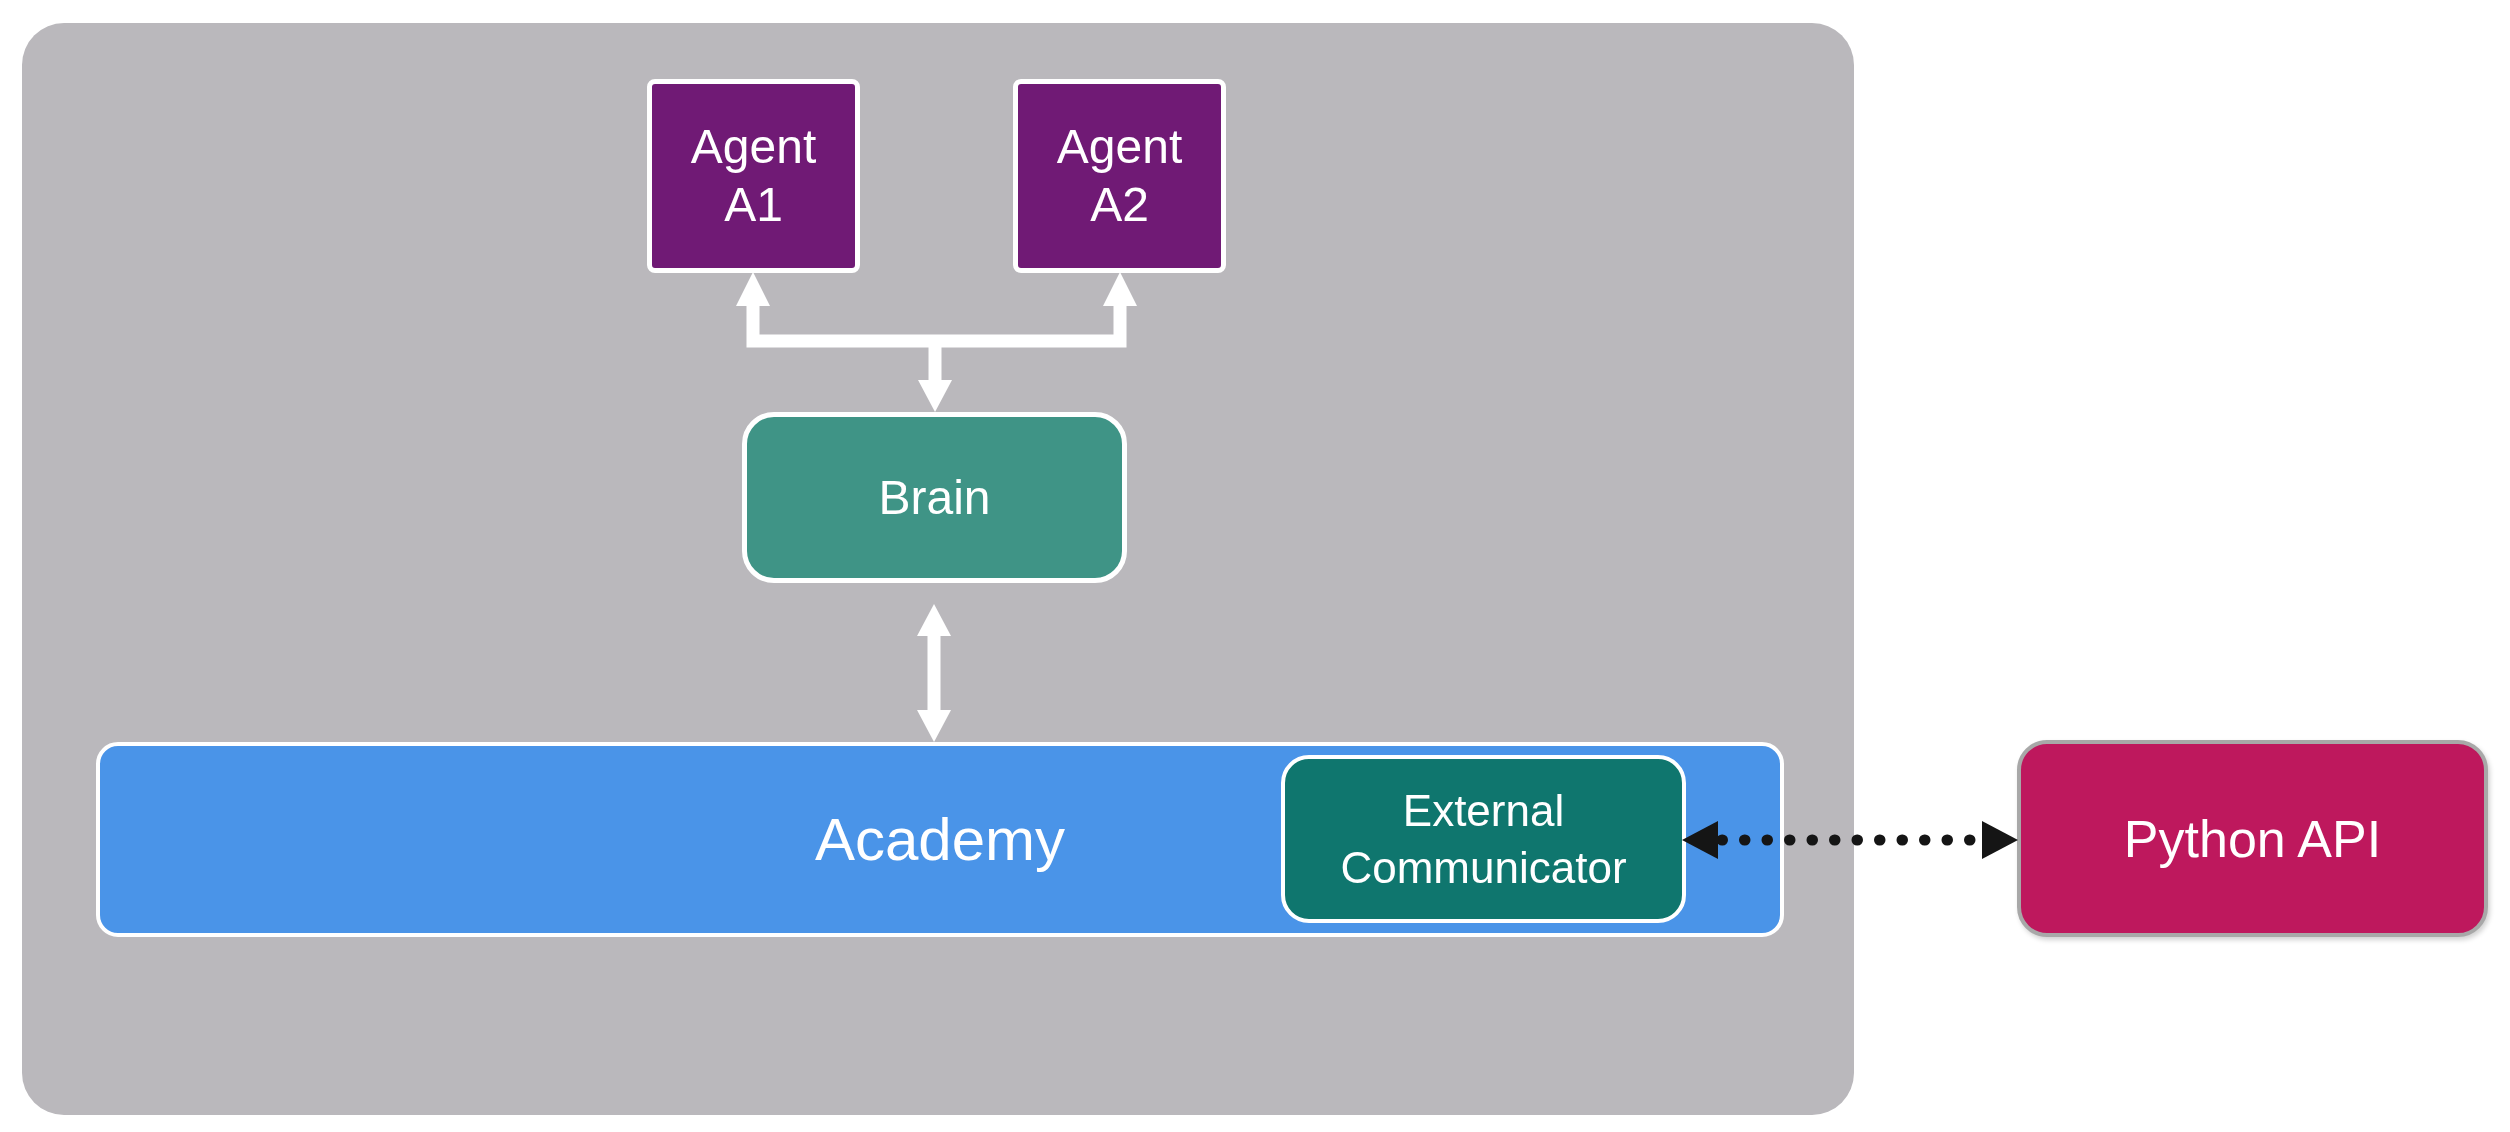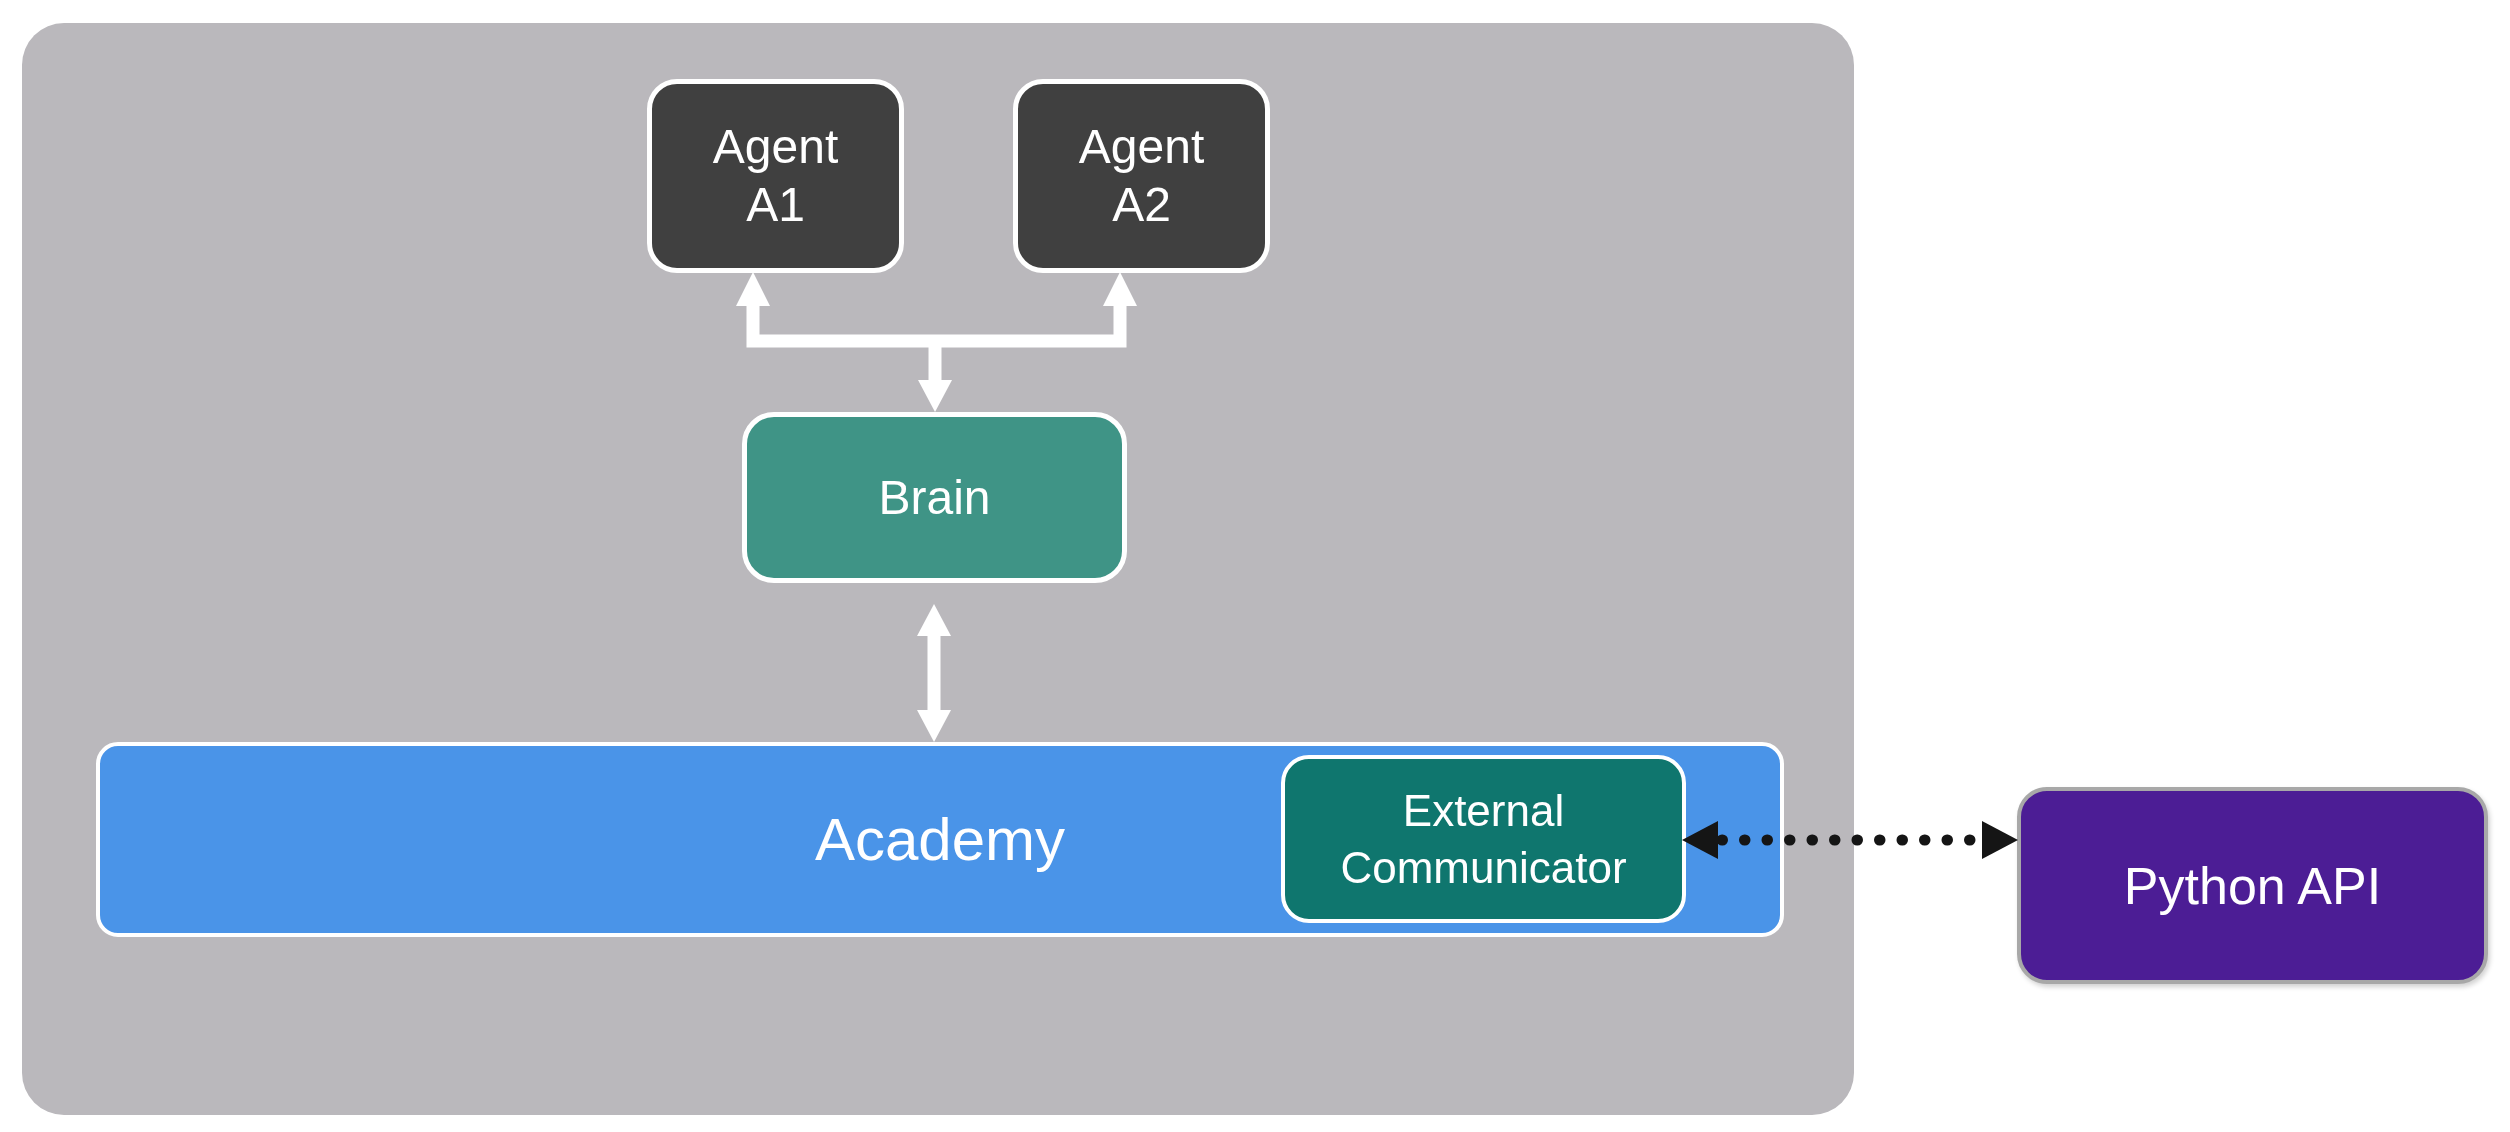--- a/index.html
+++ b/index.html
@@ -14,22 +14,22 @@
   }
   .env-label {
     position: absolute; left: 0; right: 0; top: 980px; text-align: center;
     color: #ffffff; font-size: 56px; letter-spacing: 1px;
   }
   .node {
     position: absolute; display: flex; align-items: center; justify-content: center;
     text-align: center; color: #ffffff; white-space: pre-line; box-sizing: border-box;
   }
   .agent {
-    width: 257px; height: 194px; top: 56px;
-    background: #404040; border: 5px solid #ffffff; border-radius: 30px;
+    width: 213px; height: 194px; top: 56px;
+    background: #701a75; border: 5px solid #ffffff; border-radius: 8px;
     font-size: 48px; line-height: 1.2;
   }
   .agent-a1 { left: 625px; }
   .agent-a2 { left: 991px; }
   .brain {
     left: 720px; top: 389px; width: 385px; height: 171px;
     background: #3F9486; border: 5px solid #ffffff; border-radius: 32px;
     font-size: 48px;
   }
   .academy {
@@ -38,22 +38,22 @@
     font-size: 60px;
     align-items: center;
   }
   .ec {
     left: 1181px; top: 9px; width: 405px; height: 168px;
     background: #0f766e; border: 4px solid #ffffff; border-radius: 28px;
     font-size: 44px; line-height: 1.3;
   }
   .python {
     left: 2017px; top: 740px; width: 471px; height: 197px;
-    background: #4c1d95; border: 4px solid #A8A8A8; border-radius: 30px;
-    font-size: 52px; box-shadow: 2px 3px 5px rgba(0,0,0,0.18); margin-top: 47px;
+    background: #be185d; border: 4px solid #A8A8A8; border-radius: 30px;
+    font-size: 52px; box-shadow: 2px 3px 5px rgba(0,0,0,0.18);
   }
   svg.connectors { position: absolute; left: 0; top: 0; pointer-events: none; }
 </style>
 </head>
 <body>
 
 <div class="stage">
 
   <div class="env">
 

